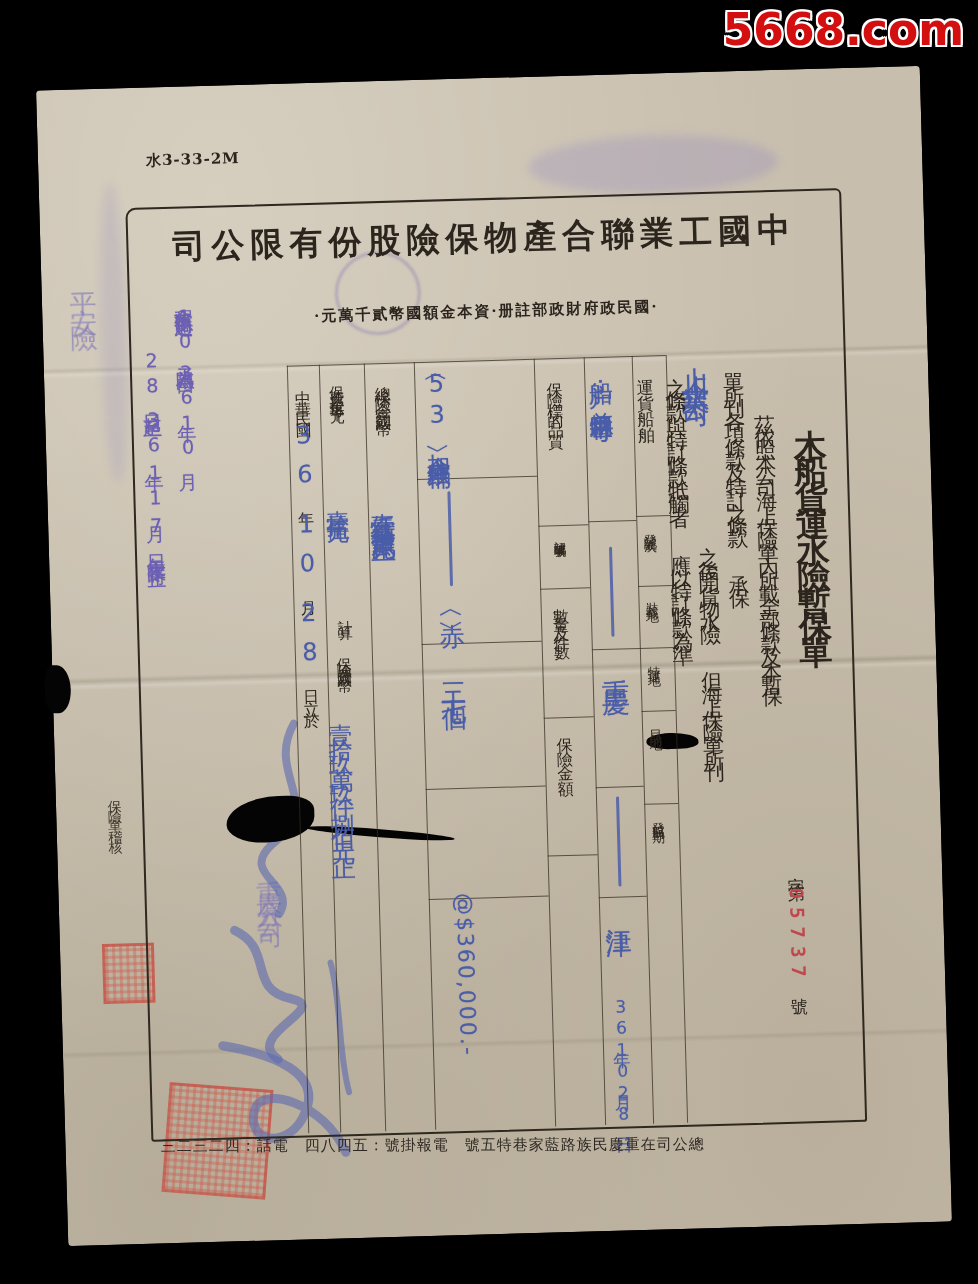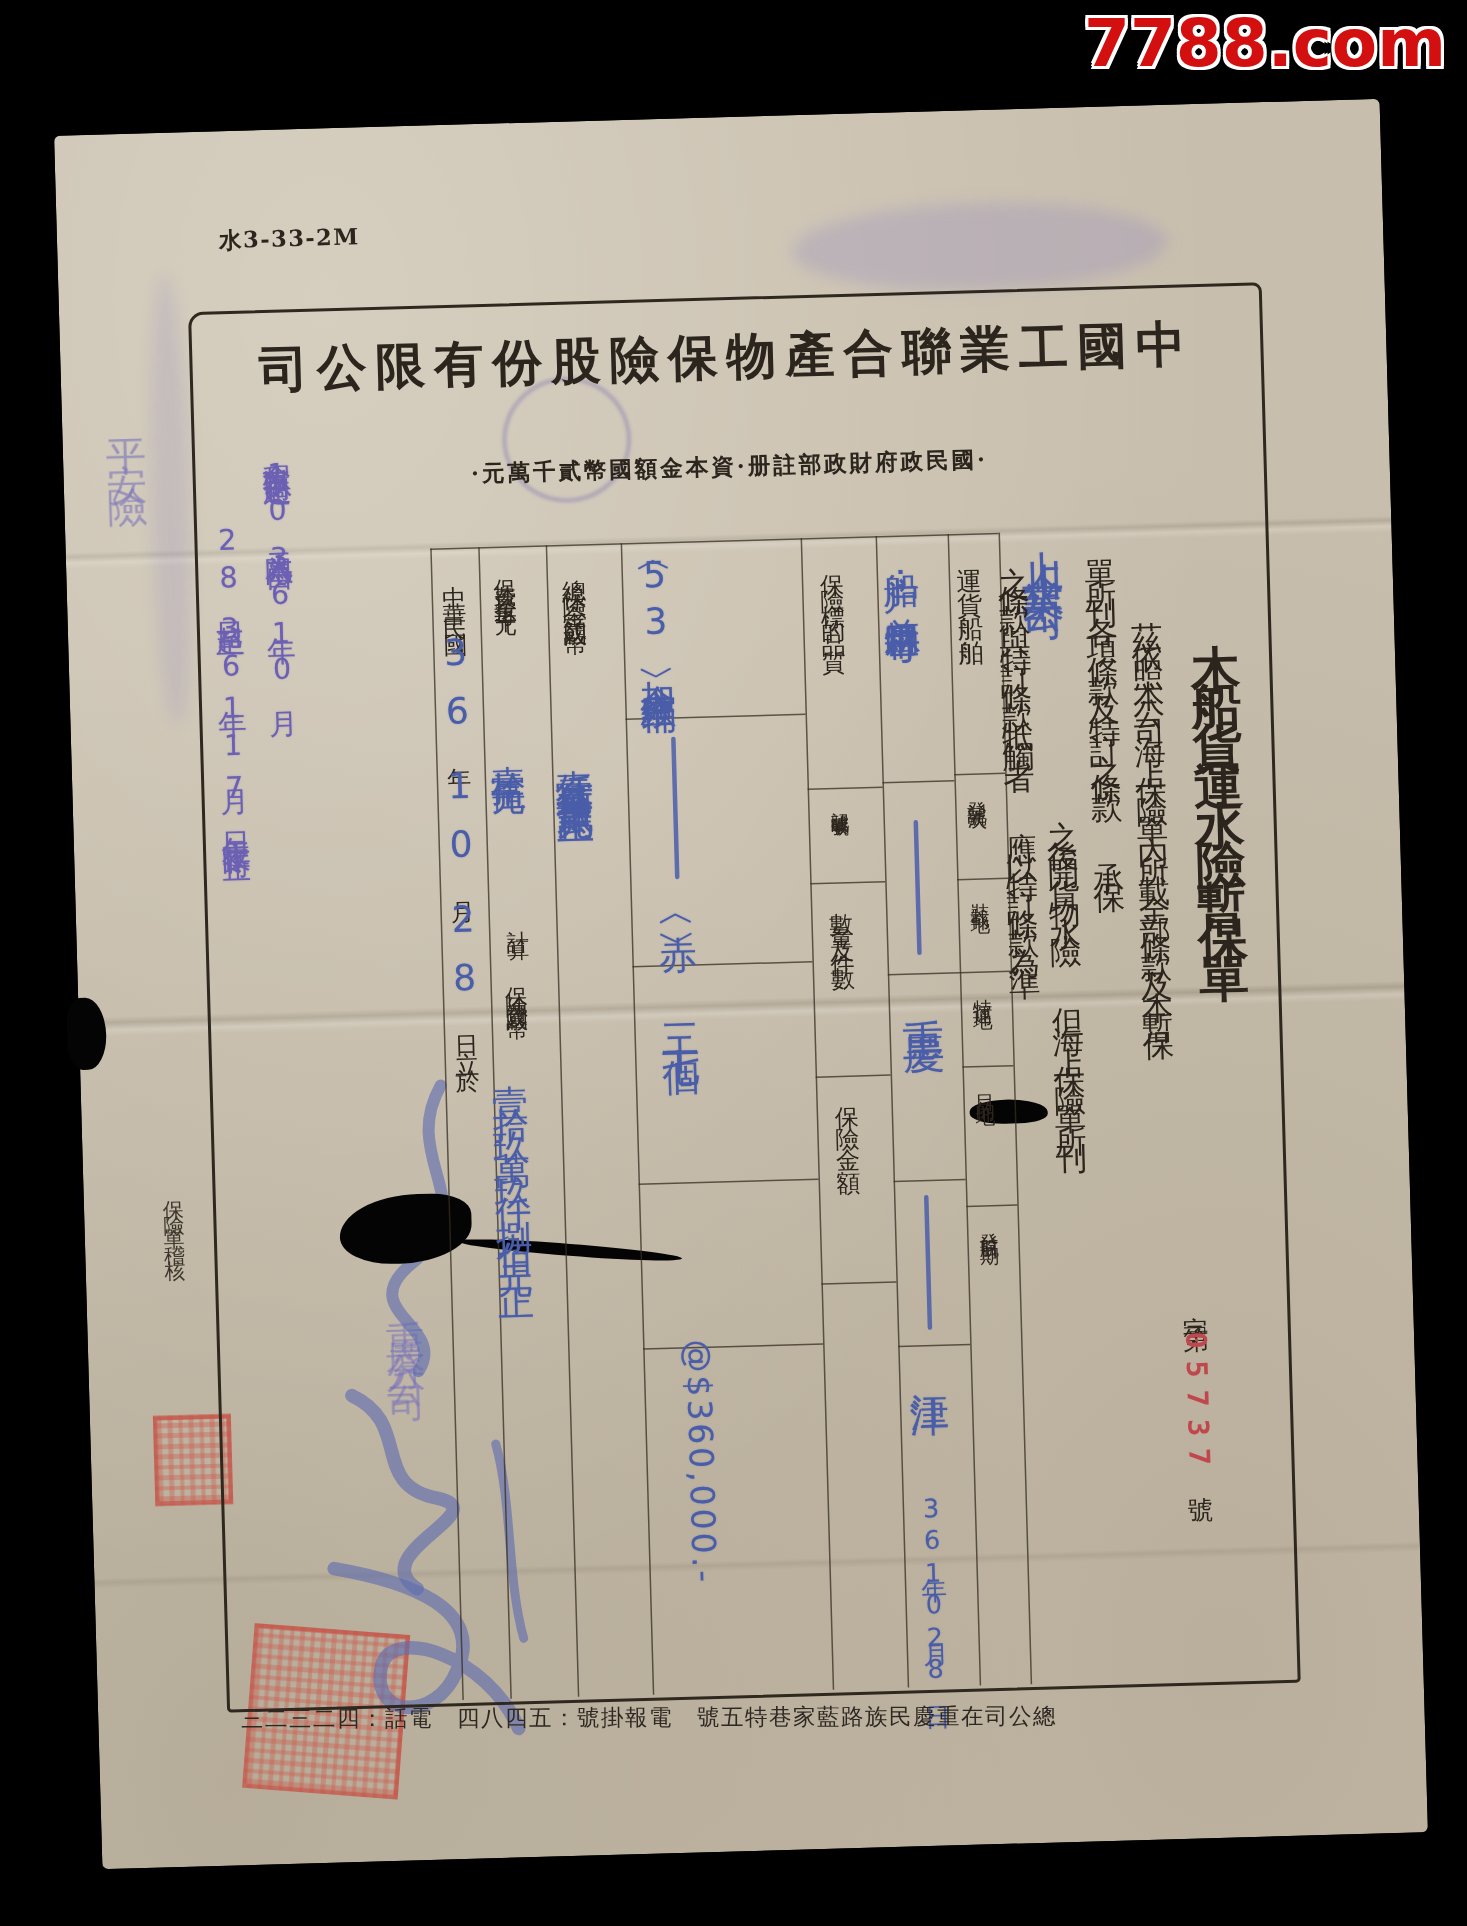--- a/index.html
+++ b/index.html
@@ -42,21 +42,21 @@
                 repeating-linear-gradient(90deg,rgba(205,90,75,.38) 0 3px,transparent 3px 7px);
      filter:blur(.4px);}
   .tear{position:absolute;background:#040404;}
   .blob{position:absolute;background:rgba(122,112,198,.22);filter:blur(5px);border-radius:50%;}
   #round-stamp{position:absolute;width:80px;height:78px;border:3px solid rgba(104,94,176,.3);
      border-radius:50%;filter:blur(1px);}
 </style>
 </head>
 <body>
 
-<div id="watermark" class="abs">7788.com</div>
+<div id="watermark" class="abs">5668.com</div>
 
 <div id="paper" class="abs">
 
   <div class="abs print" style="left:108px;top:64px;font-size:15px;font-weight:bold;letter-spacing:1px;">水3-33-2M</div>
 
   <div class="blob" style="left:490px;top:62px;width:250px;height:58px;"></div>
   <div class="blob" style="left:58px;top:95px;width:26px;height:300px;opacity:.7;"></div>
 
   <div class="v stamp" style="left:28px;top:182px;font-size:27px;letter-spacing:16px;">平安險</div>
 

